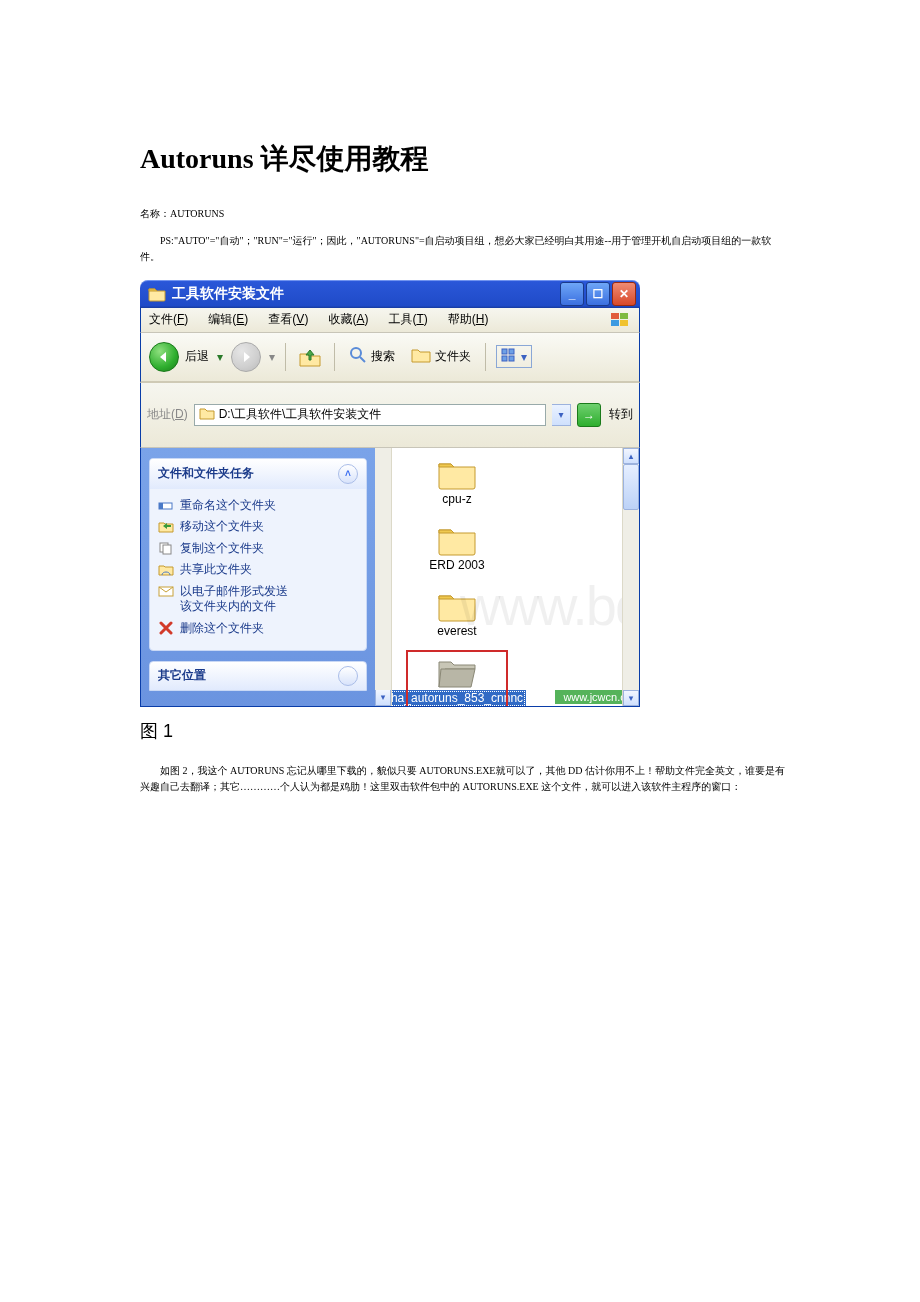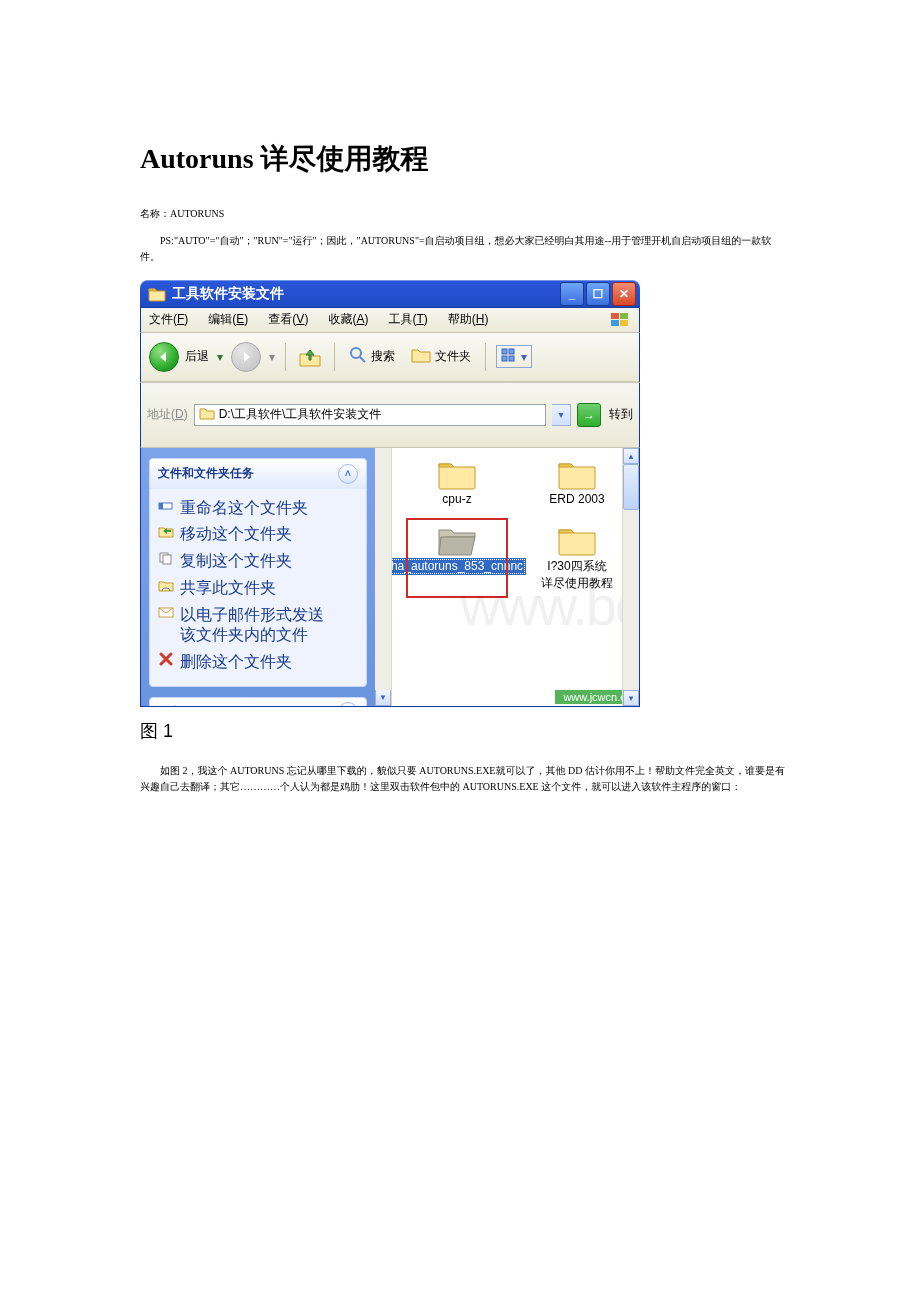--- a/index.html
+++ b/index.html
@@ -133,21 +133,21 @@
     border:1px solid #c9d8f5;
   }
   .task-head {
     background: linear-gradient(#fff,#e1eafd);
     color:#1a3a8a; font-weight:bold;
     padding:5px 8px;
     display:flex; align-items:center; justify-content:space-between;
   }
   .collapse-btn { width:18px;height:18px;border-radius:50%;background:linear-gradient(#fff,#d8e3fb);border:1px solid #aabde8;display:flex;align-items:center;justify-content:center;color:#3a6df0;font-size:10px;}
   .task-items { padding:6px 6px 10px 6px; }
-  .task-item { display:flex; align-items:flex-start; gap:6px; padding:3px 2px; color:#1a3a8a; font-size:16px; line-height:1.3; }
+  .task-item { display:flex; align-items:flex-start; gap:6px; padding:3px 2px; color:#1a3a8a; font-size:12px; line-height:1.3; }
   .task-item .ic { width:16px; flex:0 0 16px; display:inline-flex; align-items:center; justify-content:center; }
   .task-sub-head {
     margin-top:10px;
     background: linear-gradient(#fff,#e1eafd);
     color:#1a3a8a; font-weight:bold;
     padding:4px 8px;
     border-radius:4px 4px 0 0;
     border:1px solid #c9d8f5;
     display:flex; align-items:center; justify-content:space-between;
   }
@@ -157,21 +157,21 @@
     position:relative;
     background:#fff;
     overflow:hidden;
   }
   .scroll-v {
     position:absolute; right:0; top:0; bottom:0; width:16px;
     background:#efeee6; border-left:1px solid #dcd9c8;
   }
   .scroll-arrow { width:16px; height:16px; background:linear-gradient(#f2f6ff,#cfe0fd); border:1px solid #9cb2dd; box-sizing:border-box; display:flex;align-items:center;justify-content:center;font-size:9px;color:#3c62c2; }
   .scroll-thumb { position:absolute; top:16px; right:0; width:16px; height:46px; background:linear-gradient(#e6efff,#bcd2f7); border:1px solid #9cb2dd; box-sizing:border-box; border-radius:2px;}
-  .content-inner { padding:10px 20px; display:grid; grid-template-columns:1fr 1fr 1fr; column-gap:30px; row-gap:18px; }
+  .content-inner { padding:10px 20px; display:grid; grid-template-columns:1fr; column-gap:30px; row-gap:18px; }
   .folder {
     display:flex; flex-direction:column; align-items:center; gap:2px;
     font-size:12px; text-align:center; width:90px;
   }
   .folder-svg { width:40px; height:32px; }
   .sel {
     outline:2px solid #cf2a2a; outline-offset:4px;
   }
   .sel-label {
     background:#316ac5; color:#fff; padding:1px 3px; display:inline-block;

